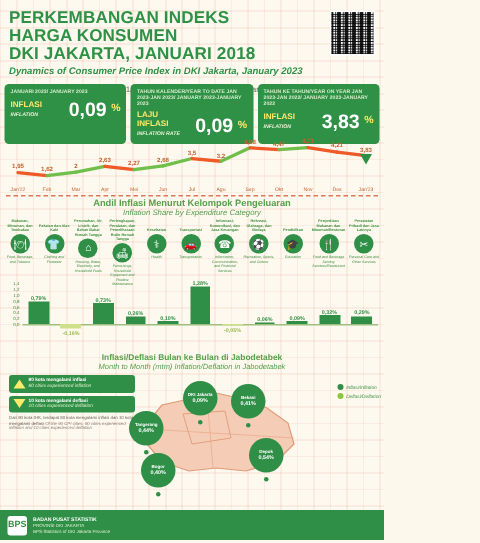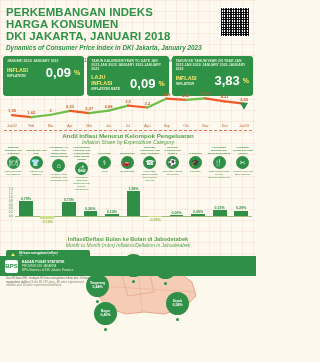--- a/index.html
+++ b/index.html
@@ -4,21 +4,21 @@
 <style>
   * { box-sizing: border-box; margin: 0; padding: 0; }
   html, body {
     width: 256px; height: 362px;
     font-family: "Liberation Sans", sans-serif;
     background: #fdf8ec;
     overflow: hidden;
   }
   #page {
     position: relative;
-    width: 256px; height: 276px;
+    width: 256px; height: 360px;
     background:
       repeating-linear-gradient(0deg, rgba(220,120,90,.10) 0 1px, transparent 1px 11px),
       repeating-linear-gradient(90deg, rgba(220,120,90,.10) 0 1px, transparent 1px 11px),
       #fdf9ef;
   }
 
   
   .header { position:absolute; left:6px; top:6px; right:6px; }
   .h-title {
     color:#2e9146; font-weight:bold; font-size:11.4px; line-height:12.2px;

